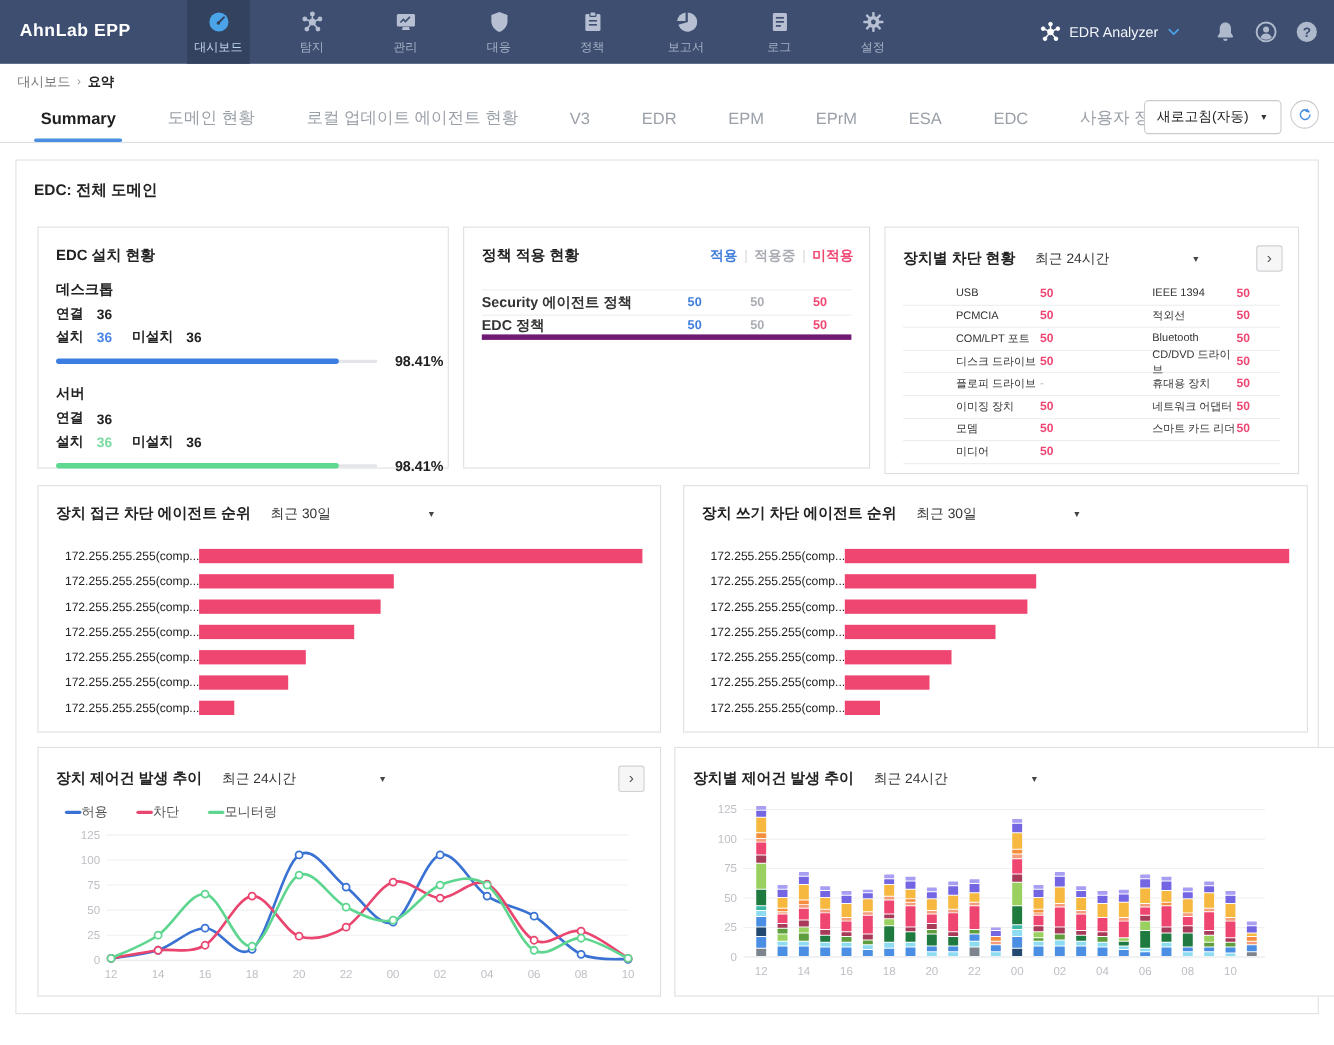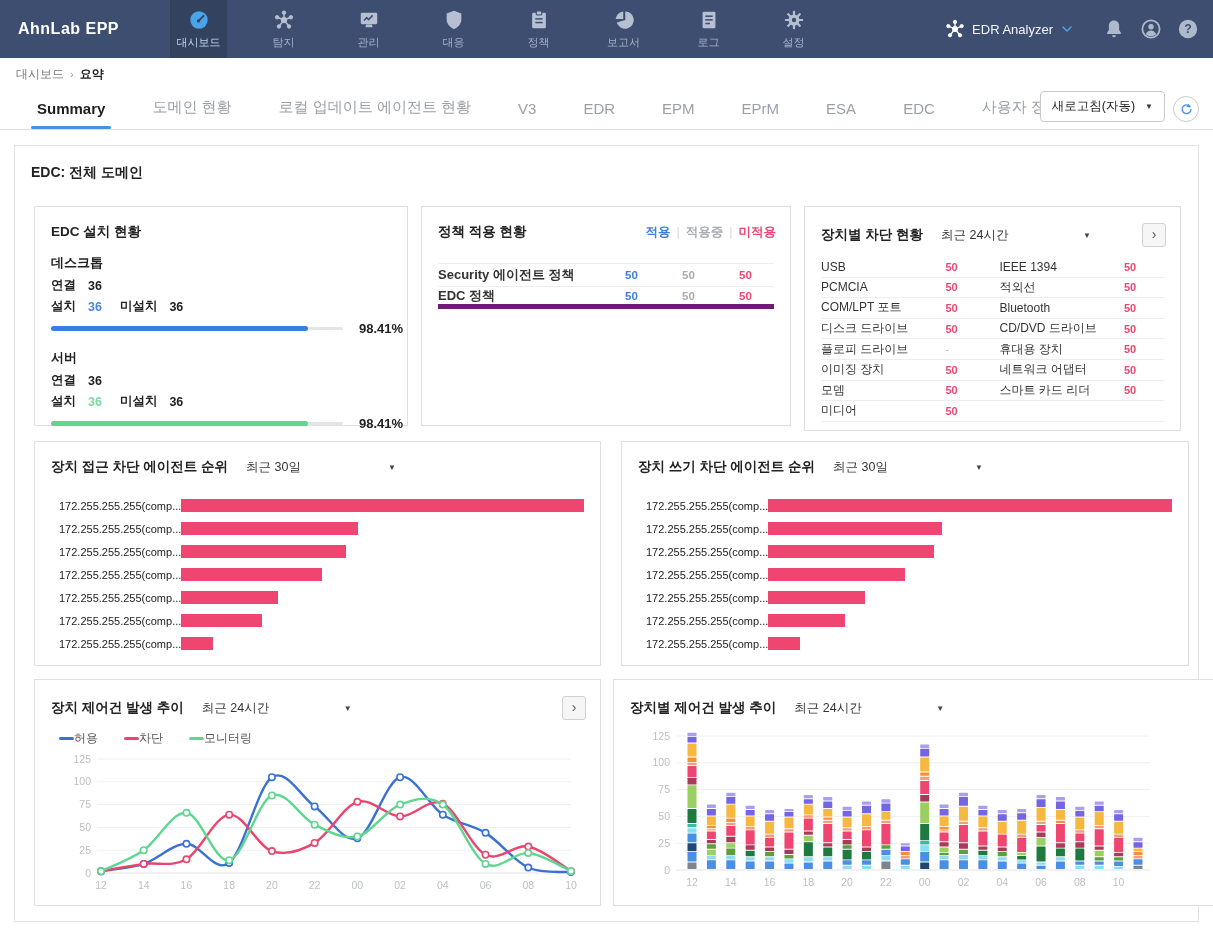--- a/index.html
+++ b/index.html
@@ -29,21 +29,21 @@
 
   
   .breadcrumb { height:32px; display:flex; align-items:center; padding-left:16px; font-size:12px; color:#777; gap:6px; }
   .breadcrumb .sep { color:#999; font-size:11px; }
   .breadcrumb .cur { color:#222; font-weight:bold; }
   .tabbar { height:40px; border-bottom:1px solid #DCDEE2; display:flex; align-items:flex-end; padding:0 14px 0 37px; position:relative; }
   .tab-list { list-style:none; display:flex; gap:47px; align-items:flex-end; }
   .tab { font-size:15px; color:#9AA0A8; padding-bottom:12px; cursor:pointer; white-space:nowrap; position:relative; }
   .tab.active { color:#1f1f1f; font-weight:bold; }
   .tab.active::after { content:""; position:absolute; left:-6px; right:-6px; bottom:0; height:3px; background:#4A90E2; border-radius:2px; }
-  .tab-actions { position:absolute; right:14px; bottom:7px; display:flex; align-items:flex-end; gap:8px; }
+  .tab-actions { position:absolute; right:14px; bottom:7px; display:flex; align-items:flex-start; gap:8px; }
   .refresh-dd { display:flex; align-items:center; gap:10px; border:1px solid #C9CBCF; border-radius:4px;
     background:#fff; padding:6px 11px; font-size:12.5px; color:#222; cursor:pointer;
     font-family:inherit; }
   .refresh-dd .caret { font-size:8px; color:#333; }
   .refresh-circle { width:26px; height:26px; border:1px solid #C9CBCF; border-radius:50%; background:#fff;
     cursor:pointer; display:flex; align-items:center; justify-content:center; padding:0; }
   .refresh-circle svg { width:15px; height:15px; }
 
   
   .content-wrap { position:relative; width:1185px; height:777px; margin:15px 14px 0 14px;
@@ -86,21 +86,21 @@
   .policy-row { display:flex; align-items:center; height:23px; border-top:1px solid #ECEDEF; font-size:12px; }
   .policy-row:last-child { border-bottom:5px solid #701a75; }
   .policy-row .pname { flex:1; color:#333; font-weight:bold; font-size:13px; }
   .policy-row .pv { width:57px; text-align:center; font-weight:bold; font-size:11.5px; }
 
   
   .dev-table { margin:10px 16px 0 16px; }
   .dev-row { display:flex; height:20.6px; align-items:center; border-bottom:1px solid #ECEDEF; }
   .dev-cell { flex:1; display:flex; align-items:center; }
   .dev-cell + .dev-cell { margin-left:14px; }
-  .dev-name { flex:1; font-size:12px; color:#333; }
+  .dev-name { flex:1; font-size:10px; color:#333;margin-left:48px; }
   .dev-val { width:40px; text-align:left; font-size:11px; font-weight:bold; color:#EF4571; }
   .dev-val.dash { color:#B9BCC1; font-weight:normal; }
 
   
   .rank-rows { margin:18px 16px 0 24px; }
   .rank-row { display:flex; align-items:center; height:23px; }
   .rank-label { width:122px; font-size:11px; color:#222; white-space:nowrap; }
   .rank-track { flex:1; height:13px; position:relative; }
   .rank-bar { position:absolute; left:0; top:0; height:13px; background:#EF4571; }
 

